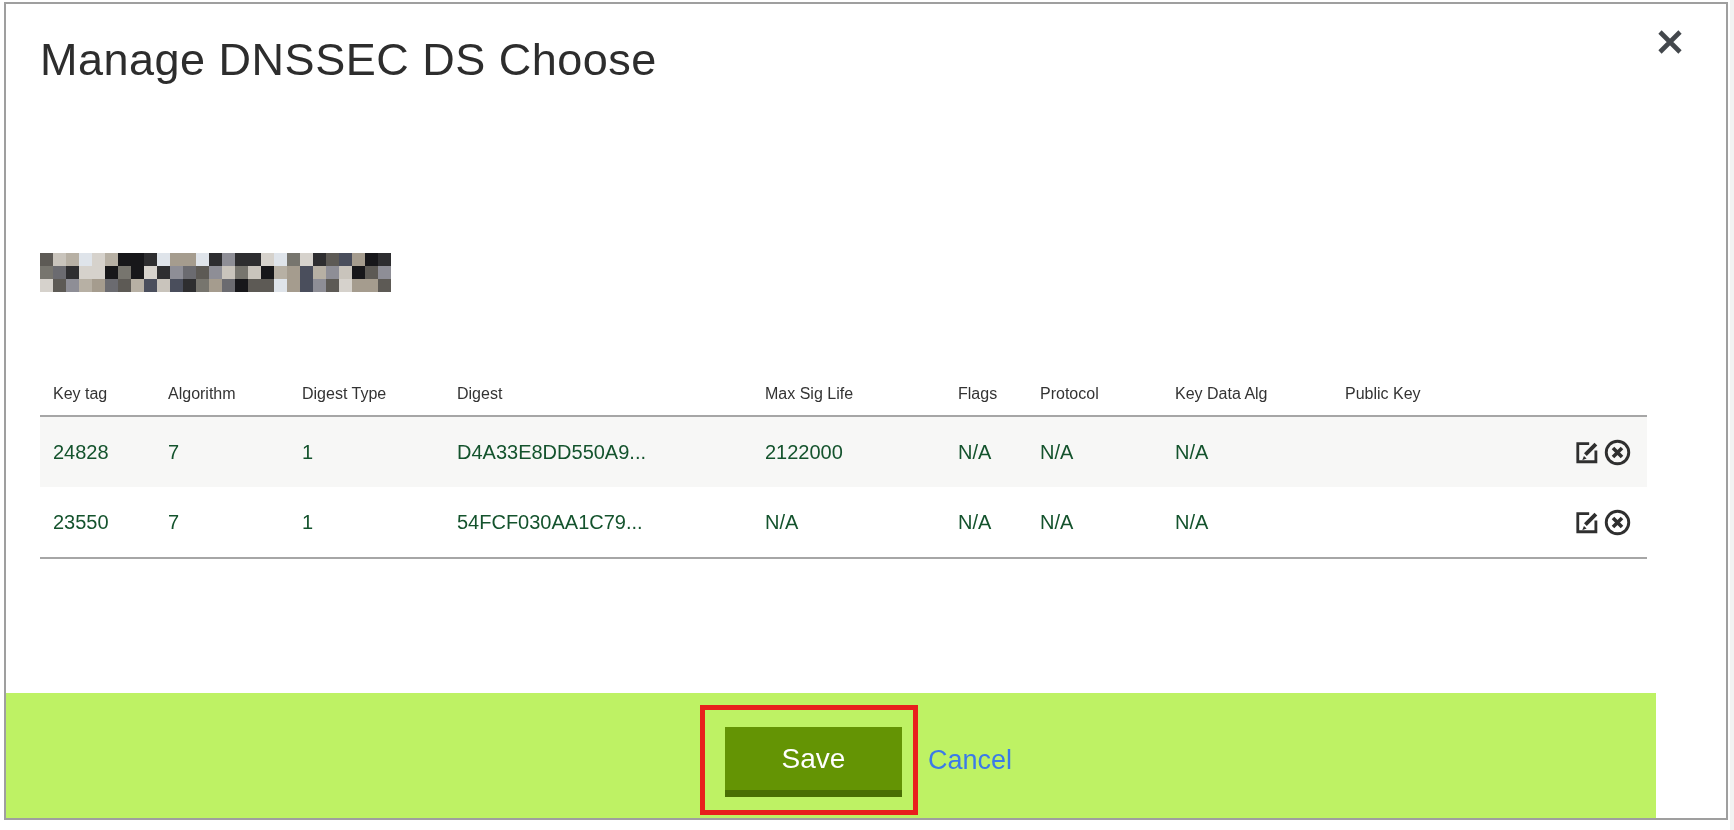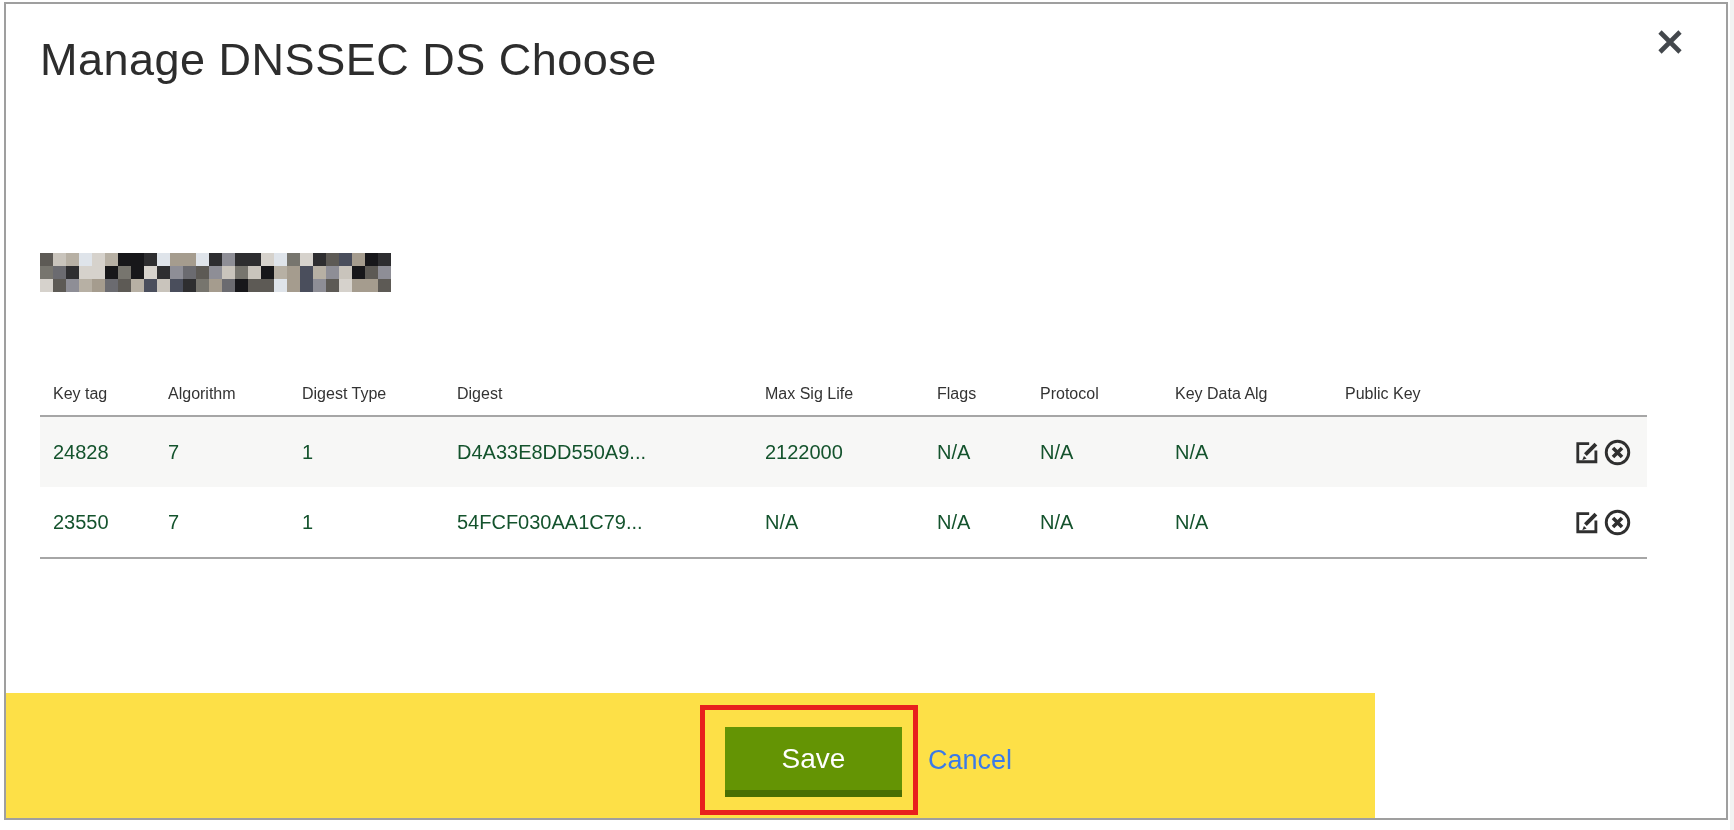--- a/index.html
+++ b/index.html
@@ -21,32 +21,32 @@
   .subtitle { position:absolute; left:34px; top:321px; font-size:23px; color:#222; }
 
   .ds-table { position:absolute; left:34px; top:369px; width:1607px; }
   .t-header { position:relative; height:44px; font-size:16px; color:#333;
               border-bottom:2px solid #a6a6a6; }
   .t-row { position:relative; height:70px; font-size:20px; color:#14532d; }
   .t-row.alt { background:#f7f7f6; }
   .t-row.last { height:72px; border-bottom:2px solid #a6a6a6; }
   .cell { position:absolute; top:50%; transform:translateY(-50%); white-space:nowrap; }
   .c0{left:13px} .c1{left:128px} .c2{left:262px} .c3{left:417px} .c4{left:725px}
-  .c5{left:897px} .c6{left:1000px} .c7{left:1135px} .c8{left:1305px}
+  .c5{left:918px} .c6{left:1000px} .c7{left:1135px} .c8{left:1305px}
   .actions { position:absolute; right:16px; top:50%; transform:translateY(-50%);
              display:flex; align-items:center; gap:2px; }
   .icon-btn { width:28px; height:28px; cursor:pointer; display:flex;
               align-items:center; justify-content:center; }
 
   .add-btn { position:absolute; left:34px; top:567px; width:213px; height:50px;
              background:#ffffff; border:3px solid #6b9c03; color:#669502;
              font-size:21px; font-family:inherit; cursor:pointer; }
 
-  .footer { position:absolute; left:0; top:689px; width:1369px; height:125px;
-            background:#fde047;text-decoration:underline; }
+  .footer { position:absolute; left:0; top:689px; width:1650px; height:125px;
+            background:#bef264;text-decoration:underline; }
   .red-box { position:absolute; left:694px; top:12px; width:218px; height:110px;
              border:5px solid #e8201d; }
   .save-btn { position:absolute; left:20px; top:17px; width:177px; height:70px;
               background:#649404; border:none; border-bottom:7px solid #4a6f03;
               color:#ffffff; font-size:28px; font-family:inherit; cursor:pointer; }
   .cancel-link { position:absolute; left:922px; top:52px; font-size:27px;
                  color:#3b7ae8; text-decoration:none; cursor:pointer; }
 
   .page-edge-right { position:absolute; left:1730px; top:0; width:4px; height:830px; background:#f2f2f2; }
 </style>

